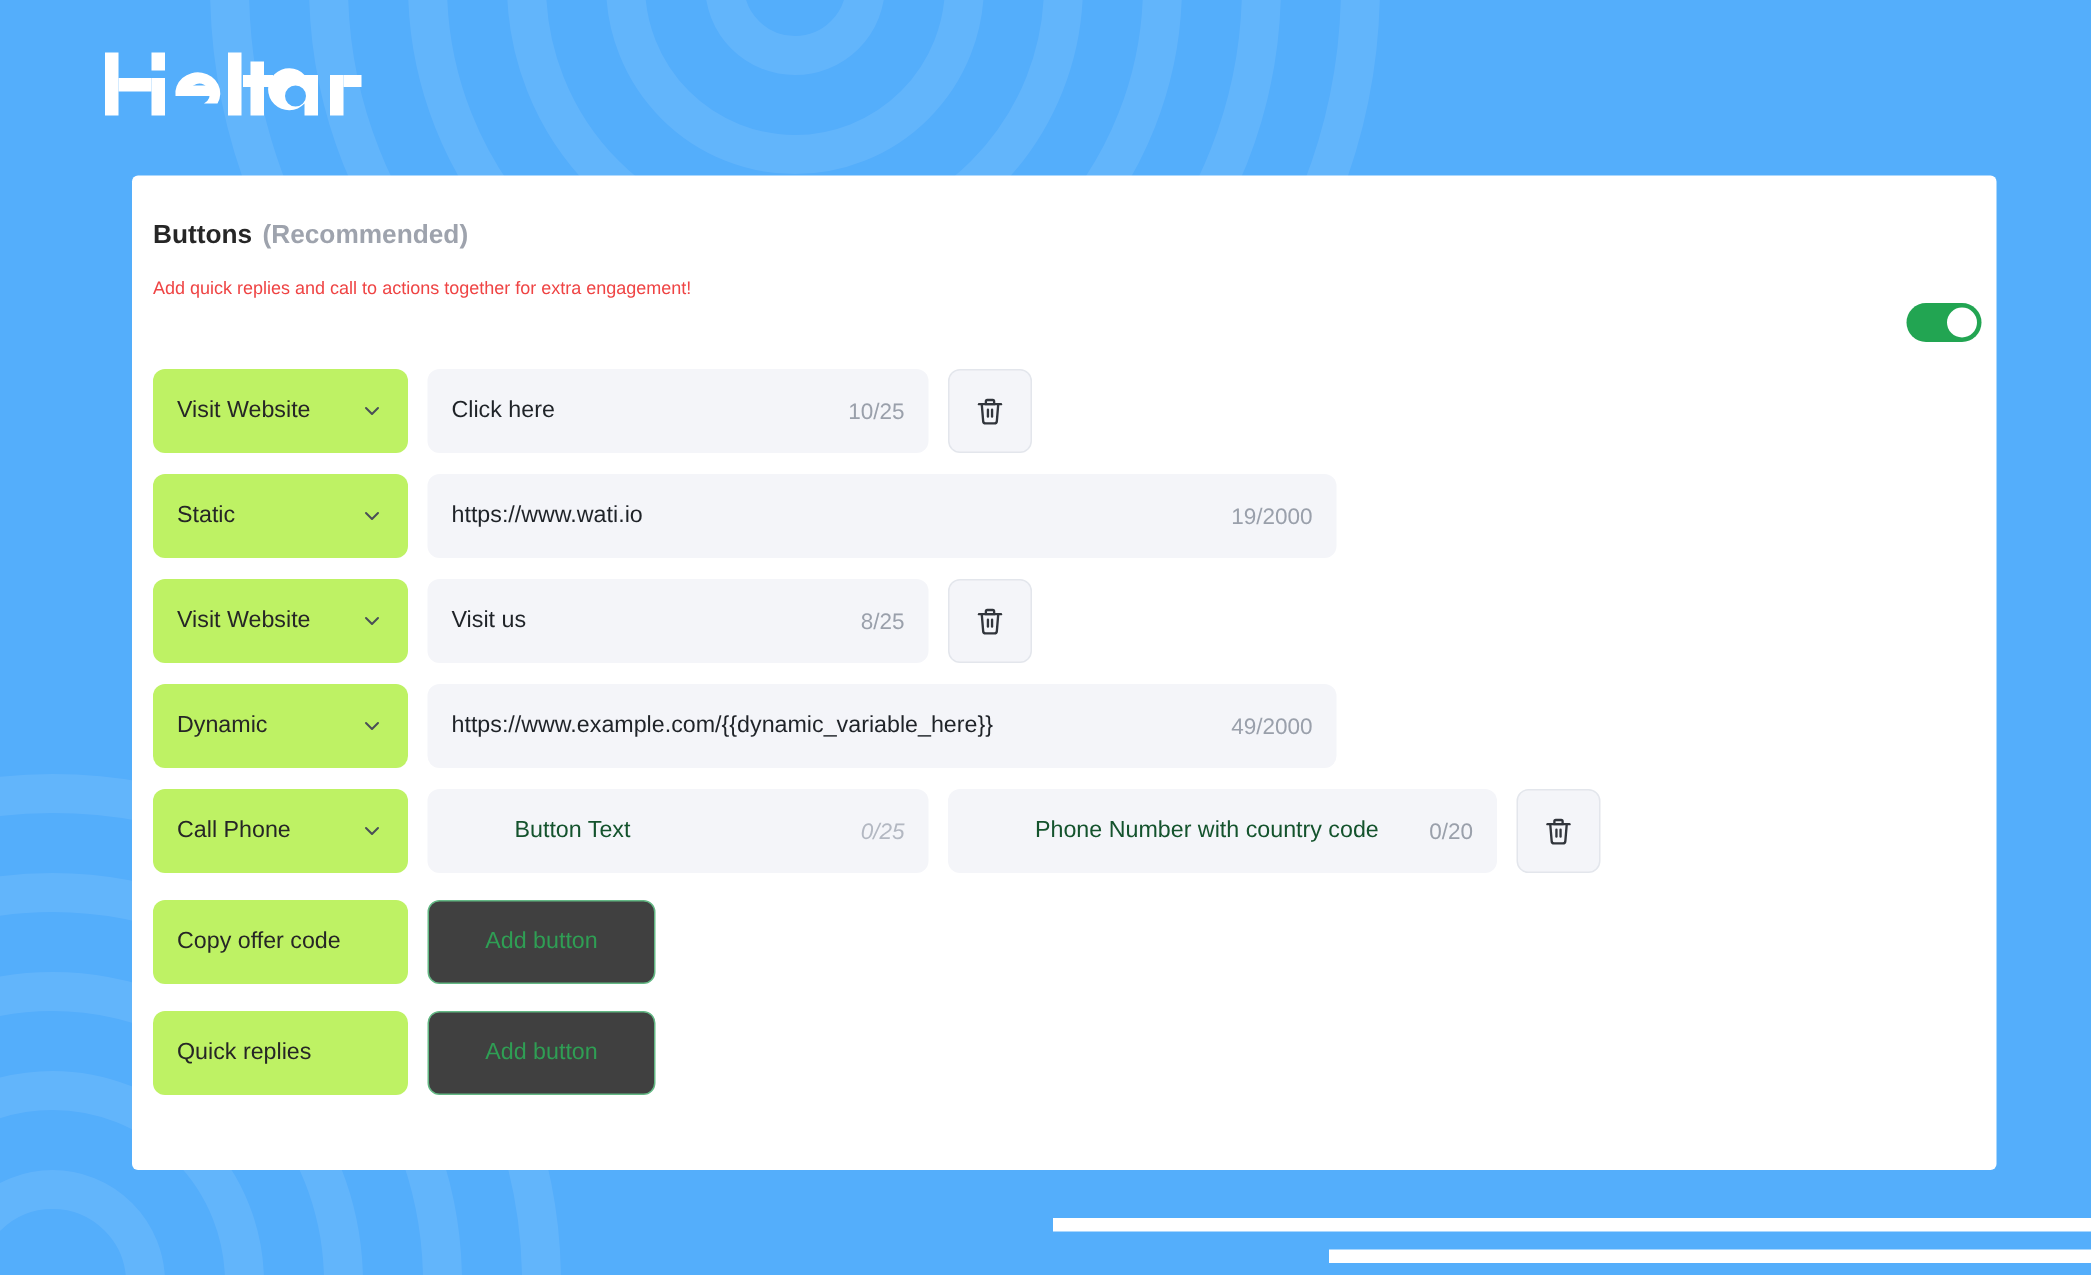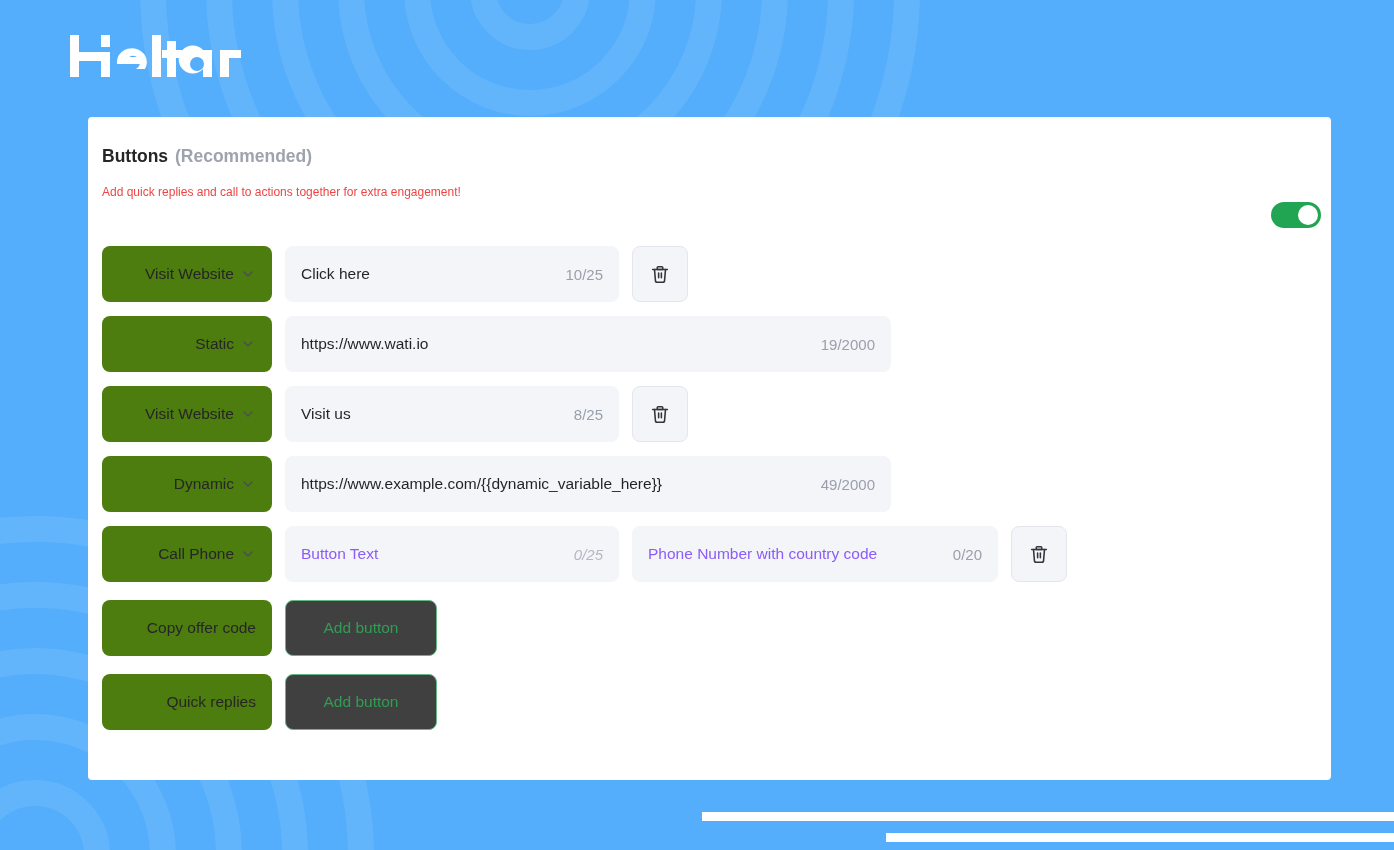--- a/index.html
+++ b/index.html
@@ -136,30 +136,29 @@
     align-items: center;
     gap: 13px;
     margin-bottom: 14px;
     height: 56px;
   }
   .row.gap-big { margin-bottom: 18px; }
 
   .chip {
     width: 170px;
     height: 56px;
-    background: #4d7c0f;
+    background: #bef264;
     border-radius: 8px;
     display: flex;
     align-items: center;
     padding: 0 16px;
     font-size: 15.5px;
     color: #262626;
     cursor: pointer;
     flex: none;
-    text-align: right;
   }
   .chip .chip-label { flex: 1 1 auto; white-space: nowrap; }
   .chip .chevron {
     flex: none;
     width: 16px;
     height: 16px;
     margin-left: 6px;
     display: block;
     color: #4a4f57;
   }
@@ -170,21 +169,21 @@
     border-radius: 8px;
     display: flex;
     align-items: center;
     padding: 0 16px;
     font-size: 15.5px;
     color: #1f2328;
     cursor: text;
     flex: none;
   }
   .field .fv { flex: 1 1 auto; white-space: nowrap; }
-  .field .fv.placeholder { color: #8b5cf6; }
+  .field .fv.placeholder { color: #14532d; margin-left: 42px; }
   .field .counter {
     flex: none;
     margin-left: 18px;
     font-size: 15px;
     color: #9aa0ab;
     white-space: nowrap;
   }
   .field .counter.dim { color: #b3b8c2; font-style: italic; }
 
   .f-text   { width: 334px; }

